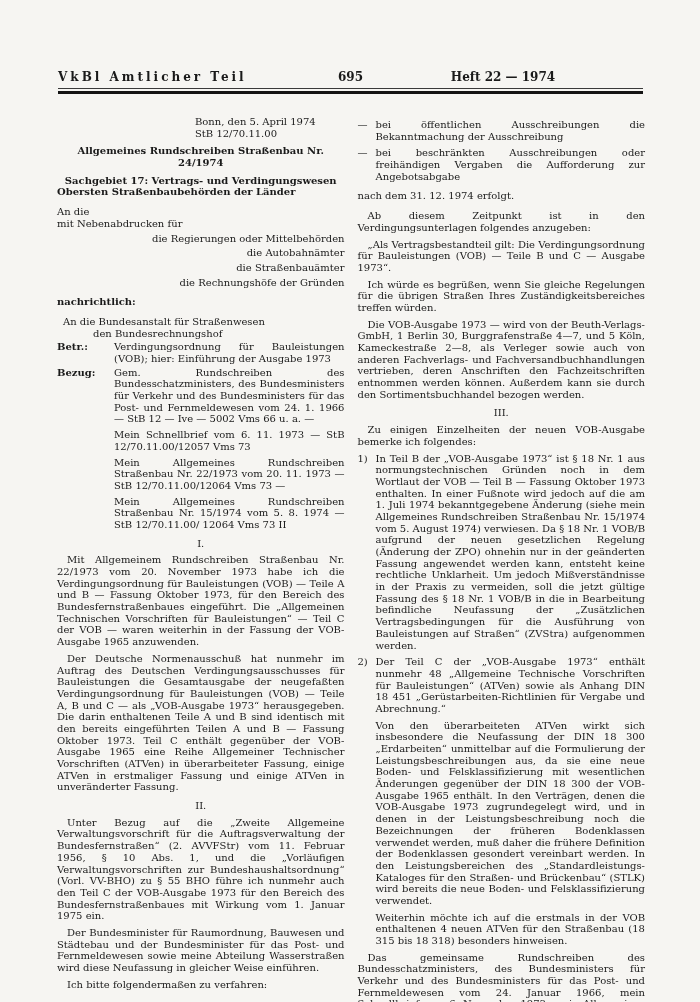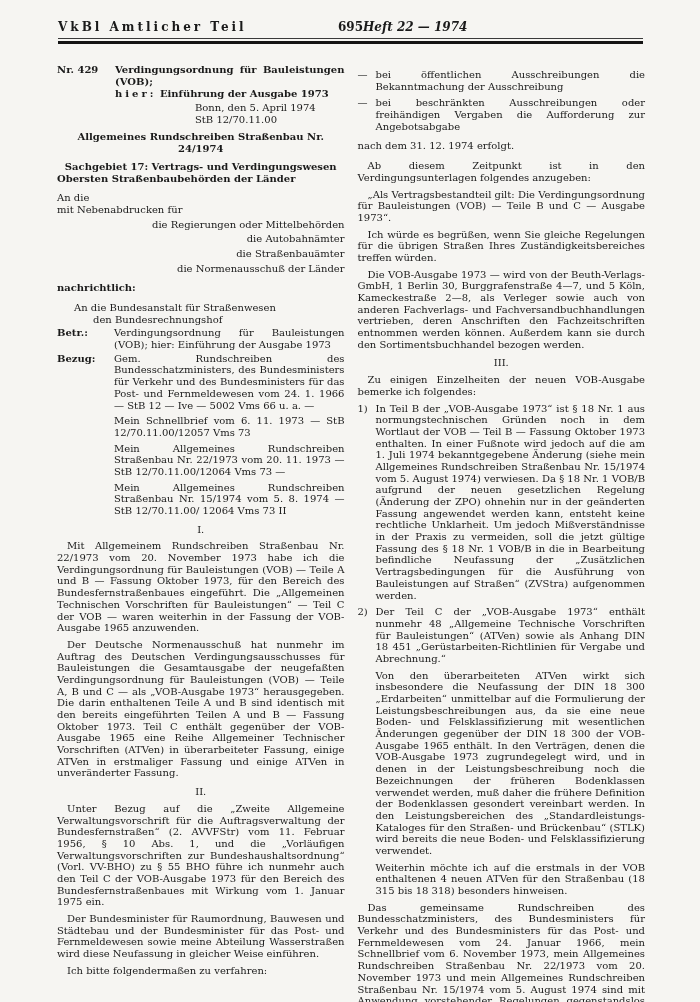--- a/index.html
+++ b/index.html
@@ -5,41 +5,41 @@
   html,body{margin:0;padding:0;}
   body{
     width:700px;height:1002px;overflow:hidden;
     background:#f6f5f2;
     font-family:"DejaVu Serif", serif;
     color:#1a1a1a;
     -webkit-font-smoothing:antialiased;
   }
   .page{position:relative;width:700px;height:1002px;}
   
-  .hdr{margin:20px 57px 0 58px;display:flex;align-items:baseline;font-weight:bold;font-size:12px;}
+  .hdr{margin:70px 57px 0 58px;display:flex;align-items:baseline;font-weight:bold;font-size:12px;}
   .hdr-left{flex:1;letter-spacing:3px;white-space:nowrap;}
   .hdr-center{flex:none;}
-  .hdr-right{flex:1;text-align:left;white-space:nowrap;font-style:italic;}
+  .hdr-right{flex:1;text-align:center;white-space:nowrap;}
   .rule-thin{margin:4px 57px 0 58px;height:1px;background:#3a3a3a;}
   .rule-thick{margin:2px 57px 0 58px;height:3px;background:#141414;}
   
   .cols{display:flex;gap:13px;margin:20px 55px 0 57px;}
   .col{flex:1;min-width:0;font-size:10px;line-height:1.17;}
   
   .art-head{display:flex;}
   .art-num{width:58px;flex:none;font-weight:bold;}
   .art-titles{flex:1;min-width:0;font-weight:bold;}
   .art-title{text-align:justify;}
   .art-sub{margin-top:1px;}
   .hier{letter-spacing:3px;}
   
   .line{}
   .b{font-weight:bold;}
   .ind1{margin-left:52px;margin-top:3px;text-align:right;}
-  .ind-sm{margin-left:17px;}
+  .ind-sm{margin-left:6px;}
   .ind-md{margin-left:36px;}
   .center-b{text-align:center;font-weight:bold;margin-top:6px;}
   .section{text-align:center;margin:7px 0 3px;}
   .para{text-align:justify;}
   .blk{margin-top:5px;}
   .fi{text-indent:10px;}
   .gap{margin-top:8px;}
   .dateline{margin-left:138px;margin-top:2px;white-space:nowrap;}
   .label-block{display:flex;margin-top:2px;}
   .lbl{width:57px;flex:none;font-weight:bold;}
@@ -58,41 +58,34 @@
   <div class="hdr">
     <span class="hdr-left">VkBl Amtlicher Teil</span>
     <span class="hdr-center">695</span>
     <span class="hdr-right">Heft 22 — 1974</span>
   </div>
   <div class="rule-thin"></div>
   <div class="rule-thick"></div>
 
   <div class="cols">
     <div class="col">
-      <div class="art-head">
-        <div class="art-num">Nr. 429</div>
-        <div class="art-titles">
-          <div class="art-title">Verdingungsordnung für Bauleistungen (VOB);</div>
-          <div class="art-sub"><span class="hier">hier:</span> <span>Einführung der Ausgabe 1973</span></div>
-        </div>
-      </div>
       <div>
           <div class="dateline">
             <div>Bonn, den 5. April 1974</div>
             <div>StB 12/70.11.00</div>
           </div>
           <div class="center-b">Allgemeines Rundschreiben Straßenbau Nr. 24/1974</div>
           <div class="center-b">Sachgebiet 17: Vertrags- und Verdingungswesen</div>
           <div class="line b">Obersten Straßenbaubehörden der Länder</div>
           <div class="line gap">An die</div>
           <div class="line">mit Nebenabdrucken für</div>
           <div class="line ind1">die Regierungen oder Mittelbehörden</div>
           <div class="line ind1">die Autobahnämter</div>
           <div class="line ind1">die Straßenbauämter</div>
-          <div class="line ind1">die Normenausschuß der Länder</div>
+          <div class="line ind1">die Rechnungshöfe der Gründen</div>
           <div class="line b gap">nachrichtlich:</div>
           <div class="line ind-sm gap">An die Bundesanstalt für Straßenwesen</div>
           <div class="line ind-md">den Bundesrechnungshof</div>
           <div class="label-block">
             <div class="lbl">Betr.:</div>
             <div class="lbl-content">
               <div class="para">Verdingungsordnung für Bauleistungen (VOB); hier: Einführung der Ausgabe 1973</div>
             </div>
           </div>
           <div class="label-block">

